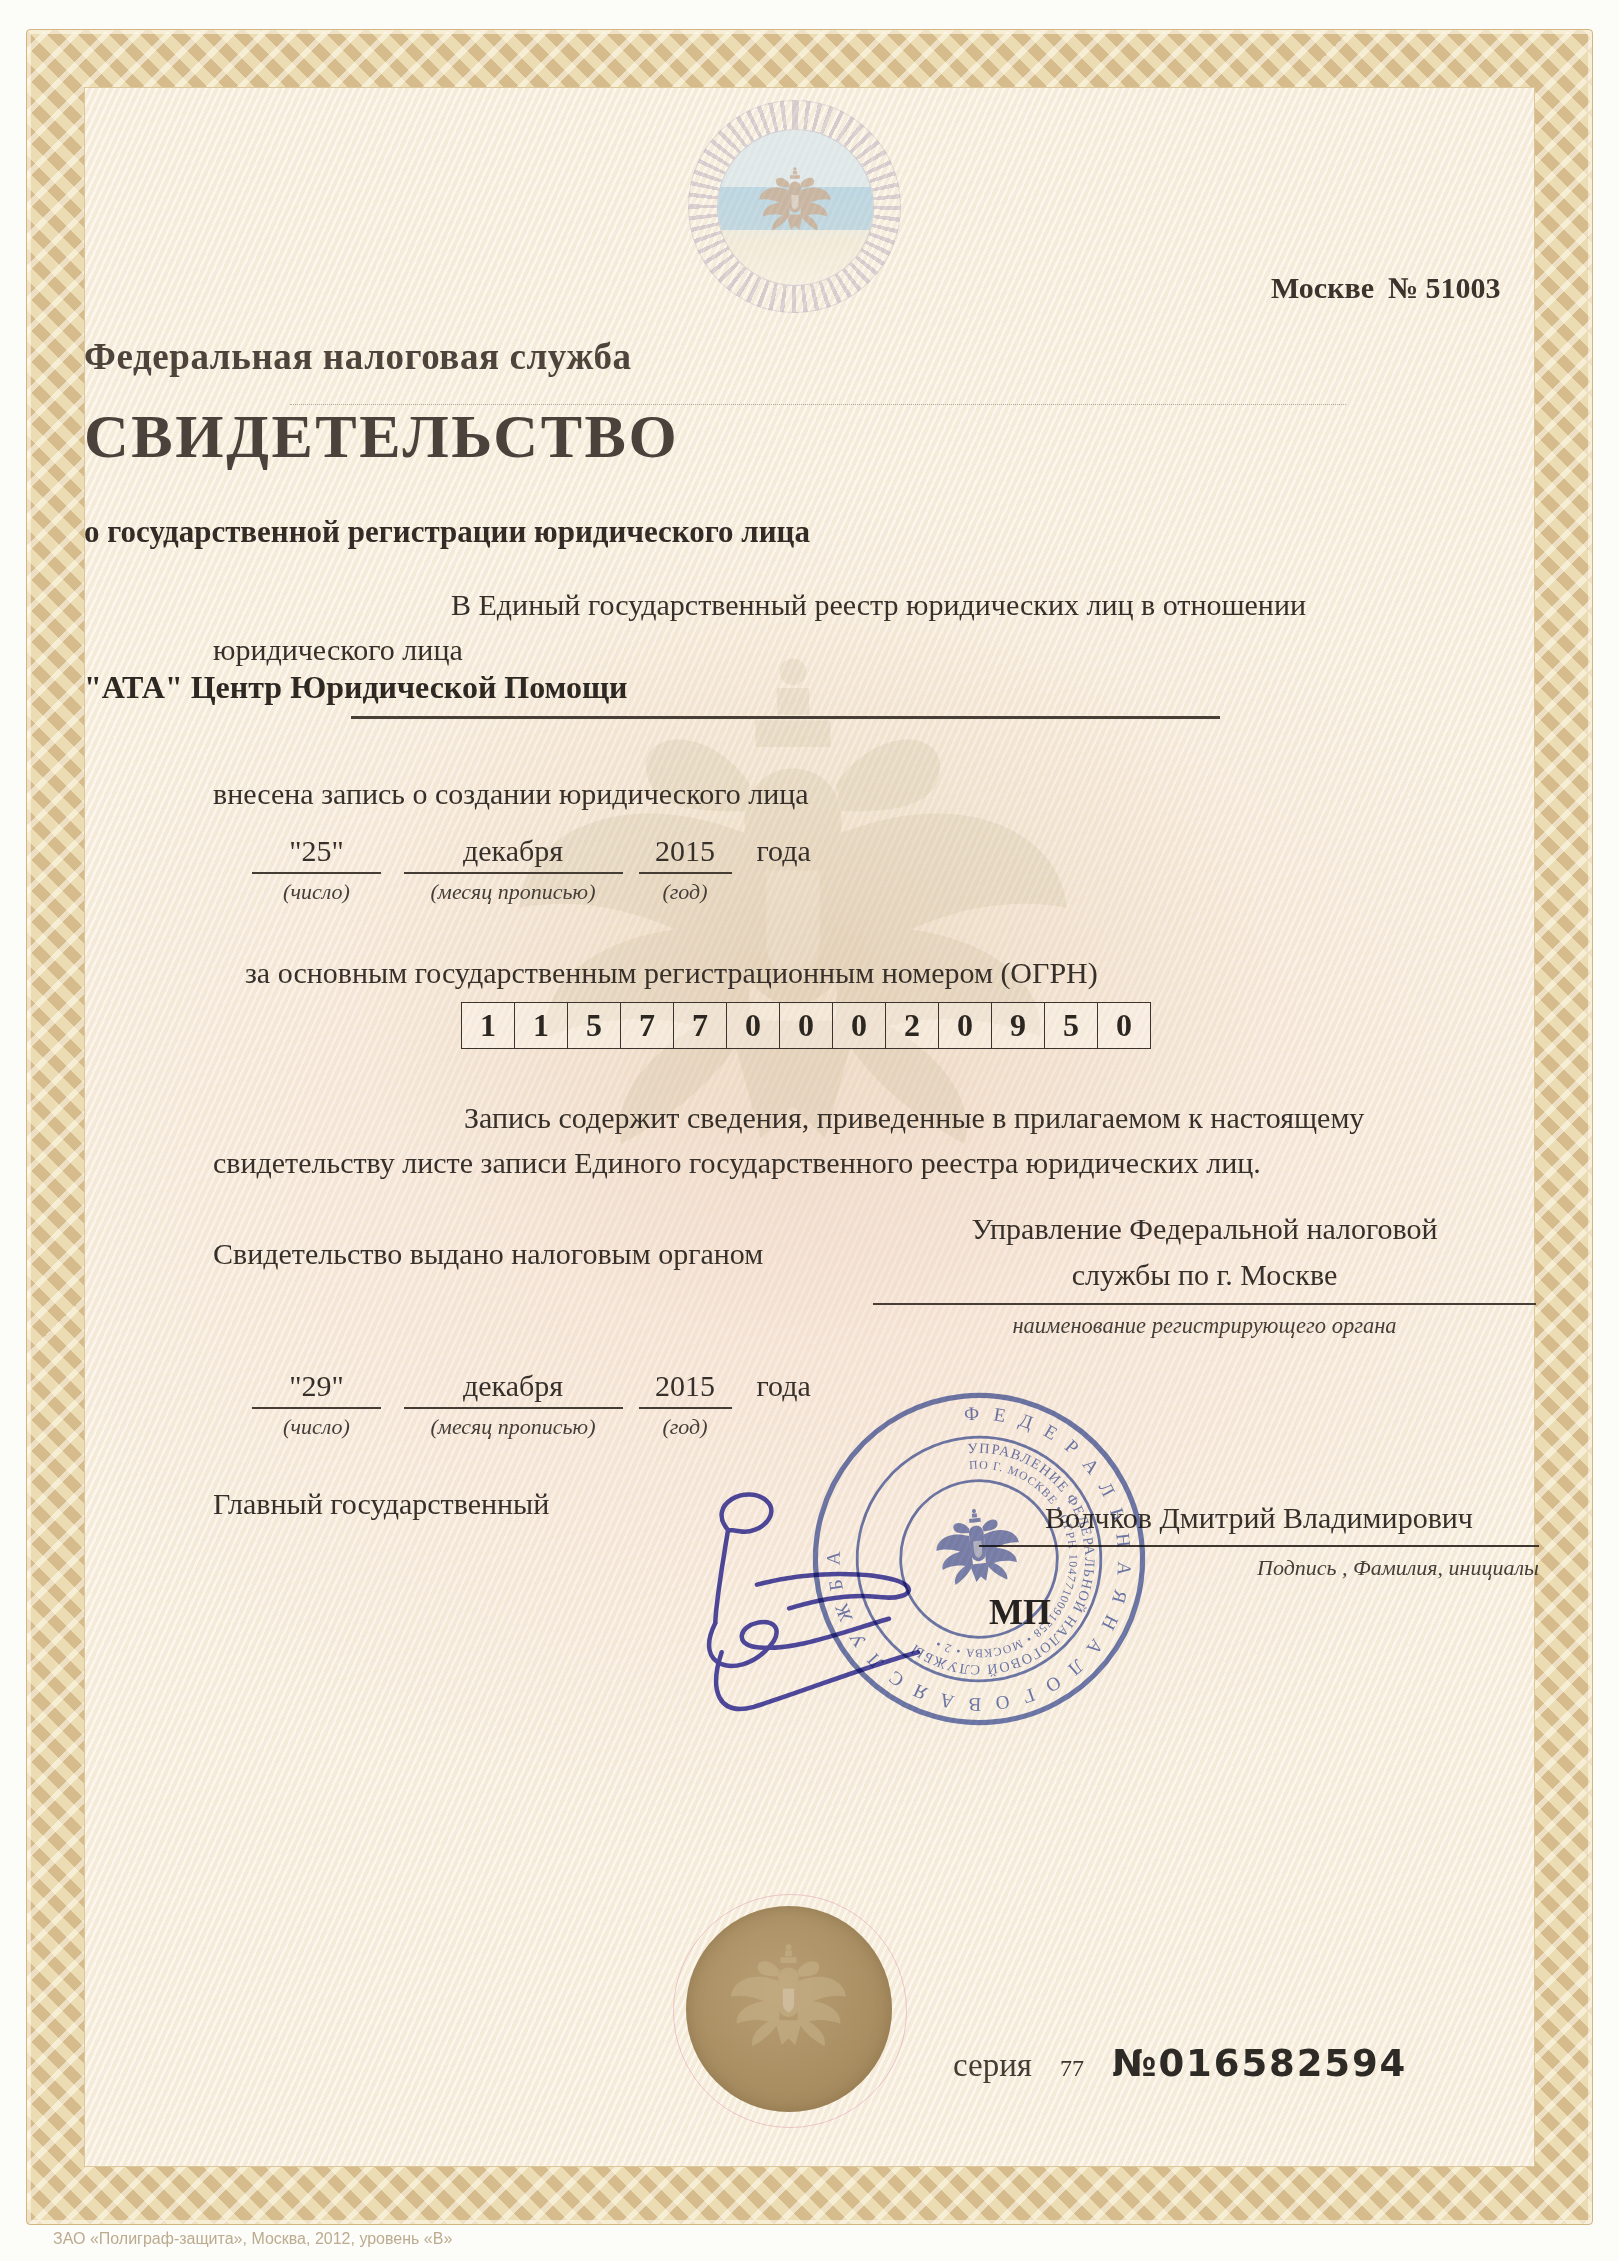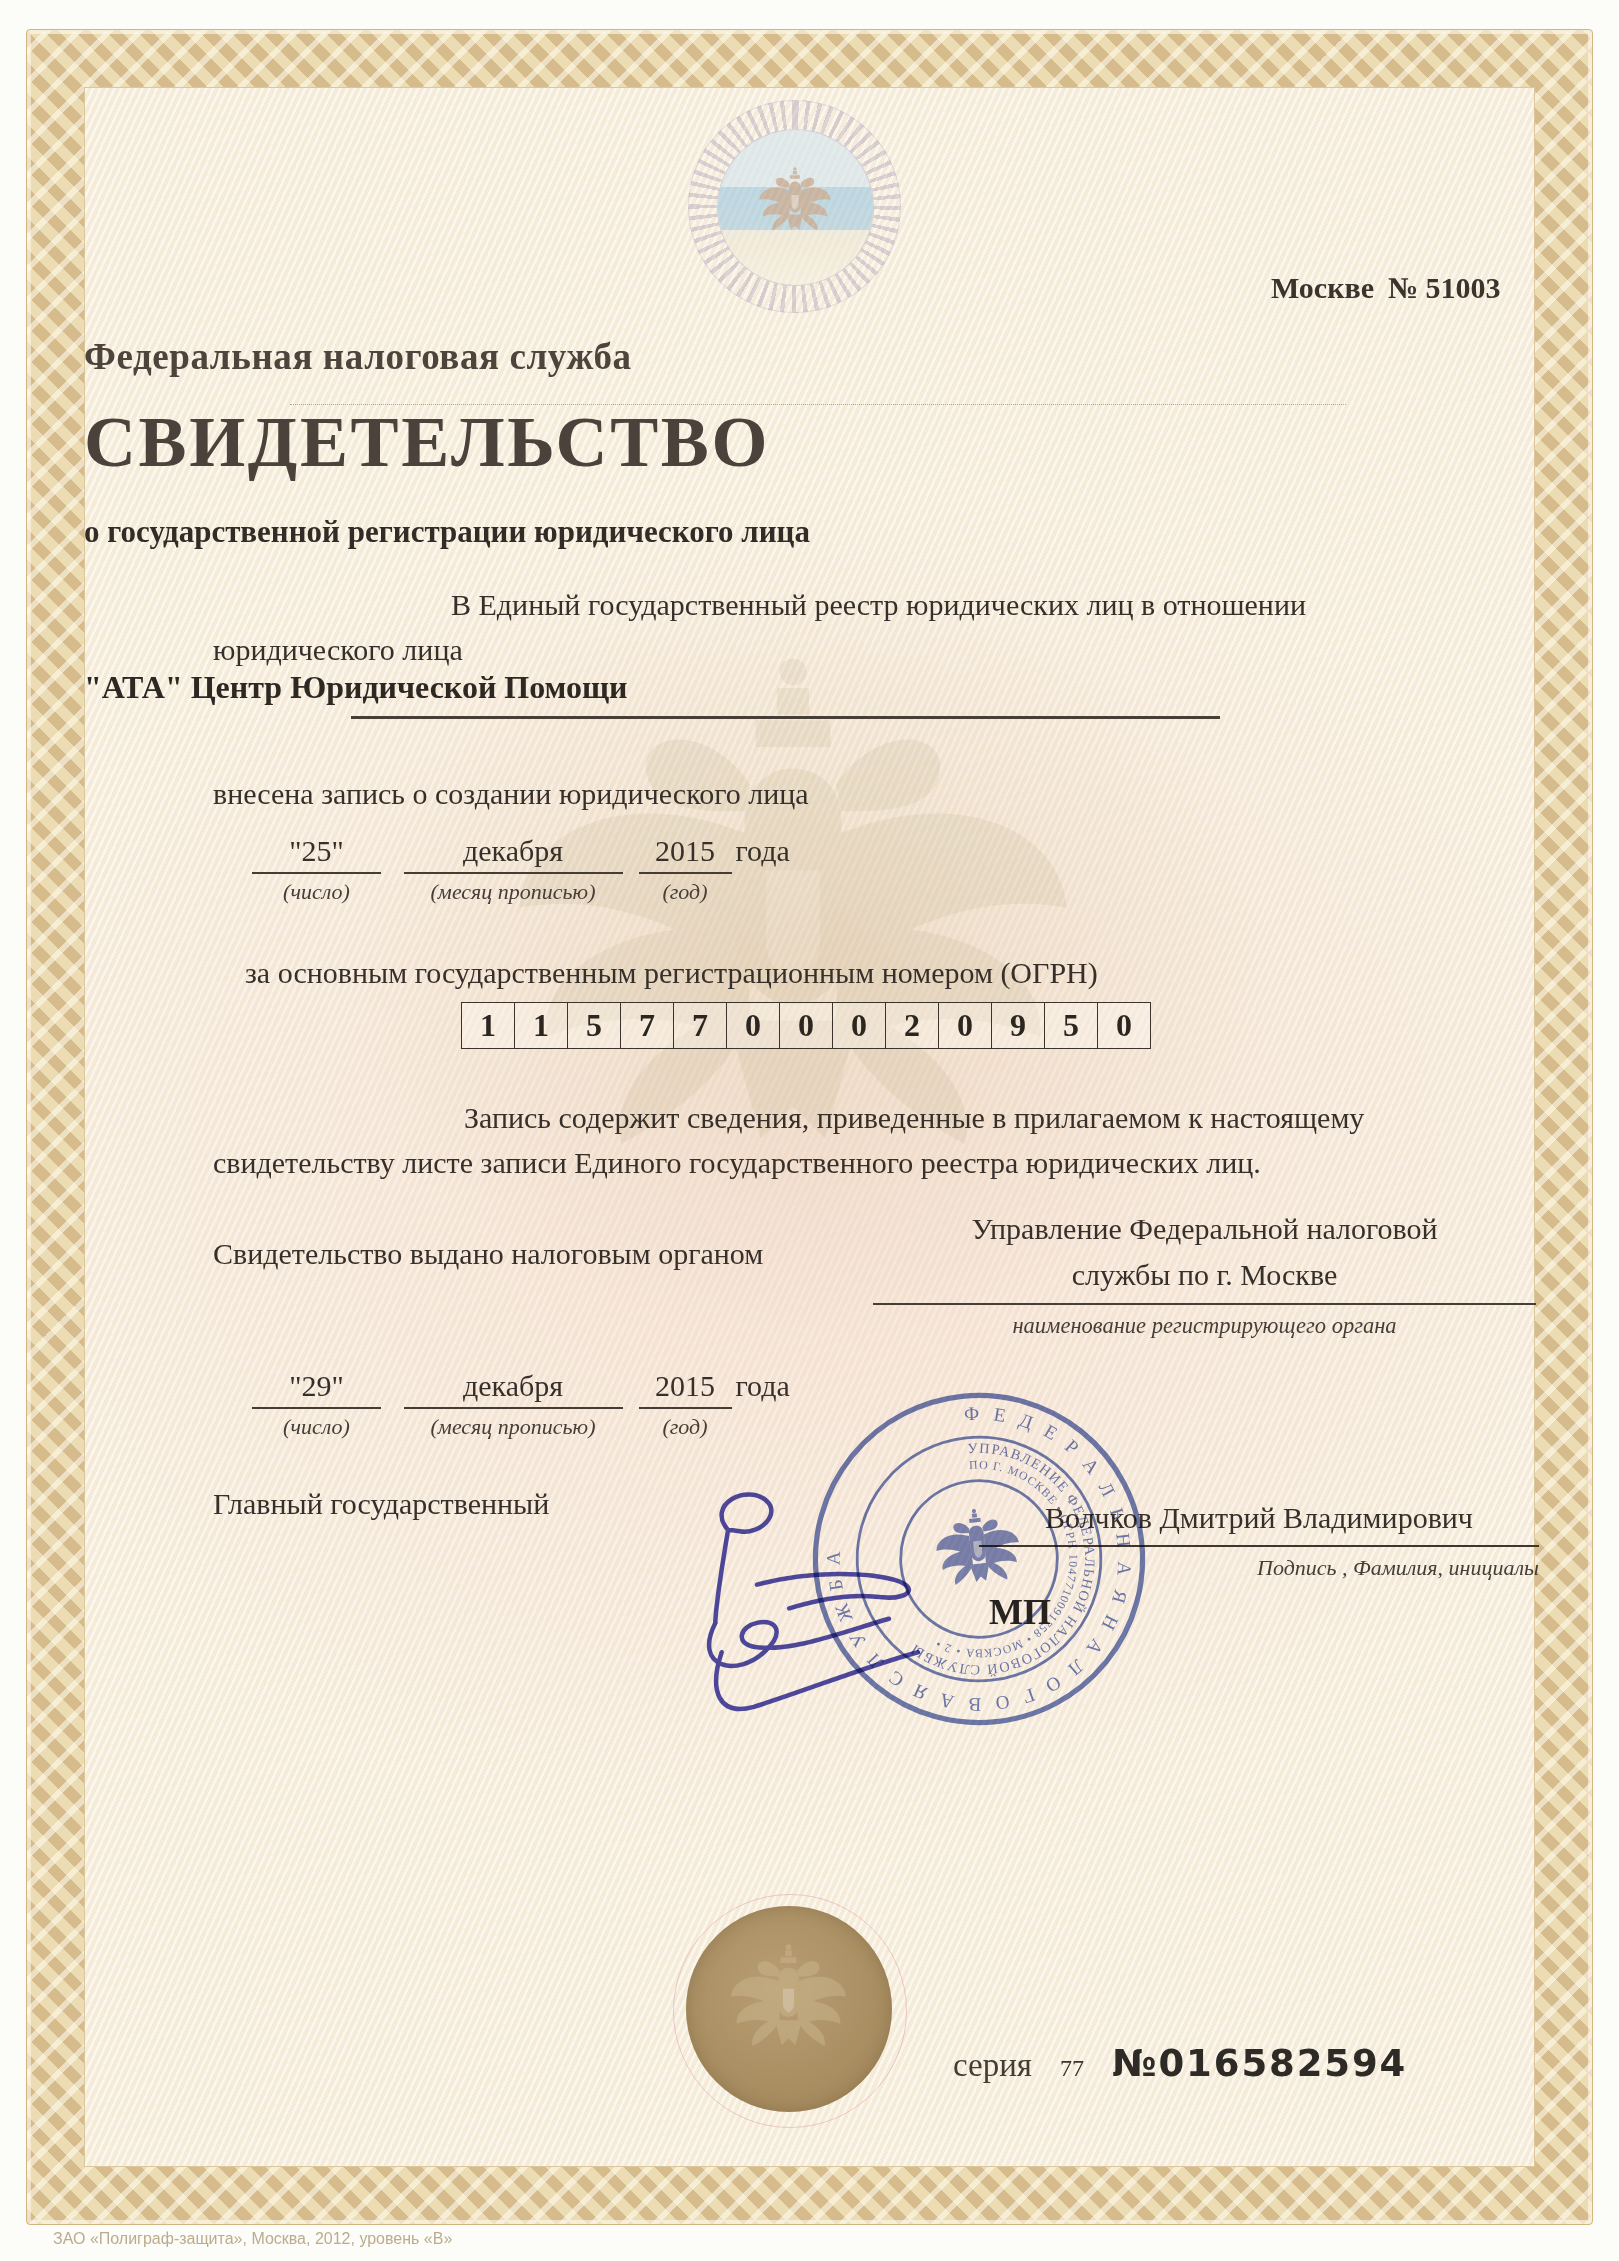--- a/index.html
+++ b/index.html
@@ -44,40 +44,40 @@
   .emblem-core{position:absolute;left:29px;top:29px;width:155px;height:155px;border-radius:50%;overflow:hidden;
     background:linear-gradient(#cfe4f0 0 40%, #eee7d4 72%, #f5efdf 100%);
     border:0.6px solid rgba(150,135,170,.5);}
   .emblem-band{position:absolute;left:0;top:57px;width:100%;height:43px;background:#7fb9dd;opacity:.75;}
   .emblem-eagle{position:absolute;left:35px;top:26px;width:84px;height:103px;}
   
   .forma{top:184px;right:6.4px;display:flex;gap:14px;font-weight:700;font-size:30px;color:#3b332c;}
   
   .agency{top:248px;font-size:37px;letter-spacing:0.6px;color:#4e443c;}
   .rule-dotted{top:317px;left:206px;width:1056px;border-top:1.9px dotted rgba(122,106,95,.55);height:0;}
-  .main-title{top:314px;font-size:72px;letter-spacing:2.6px;color:#4c423c;font-weight:700;}
+  .main-title{top:314px;font-size:62px;letter-spacing:2.6px;color:#4c423c;font-weight:700;}
   .subtitle{top:427px;font-size:31px;color:#332c26;font-weight:700;}
   
   .intro1{top:501px;left:367px;}
   .intro2{top:546px;left:129px;}
   .company-name{top:582px;font-size:32px;font-weight:700;color:#2e2822;}
   .company-underline{top:629px;left:267px;width:869px;height:2.6px;background:#473e36;}
   .company-caption{top:643px;font-size:22.5px;}
   .record-line{top:690px;left:129px;}
   
   .date-row{position:absolute;left:129px;display:flex;align-items:flex-start;}
   .date-row.first{top:747px;}
   .date-row.second{top:1282px;}
   .df{text-align:center;}
   .df .val{display:block;padding:0 6.4px 3.9px;border-bottom:2.6px solid #453c34;}
   .df .cap{display:block;font-style:italic;font-size:22px;padding-top:5.2px;color:#453e37;}
   .df1{margin-left:39px;width:129px;}
   .df2{margin-left:22.5px;width:219px;}
   .df3{margin-left:16px;width:93px;}
-  .dsuffix{margin-left:4px;}
+  .dsuffix{margin-left:25px;}
   
   .ogrn-label{top:869px;left:161px;}
   .ogrn-row{position:absolute;top:915px;left:377px;display:flex;border:1.9px solid #3c342c;background:rgba(255,253,246,.35);}
   .ogrn-cell{width:52px;height:45px;display:flex;align-items:center;justify-content:center;
     font-size:32px;font-weight:700;border-right:1.9px solid #3c342c;color:#2c2620;}
   .ogrn-cell:last-child{border-right:none;}
   
   .note1{top:1014px;left:380px;}
   .note2{top:1059px;left:129px;}
   

